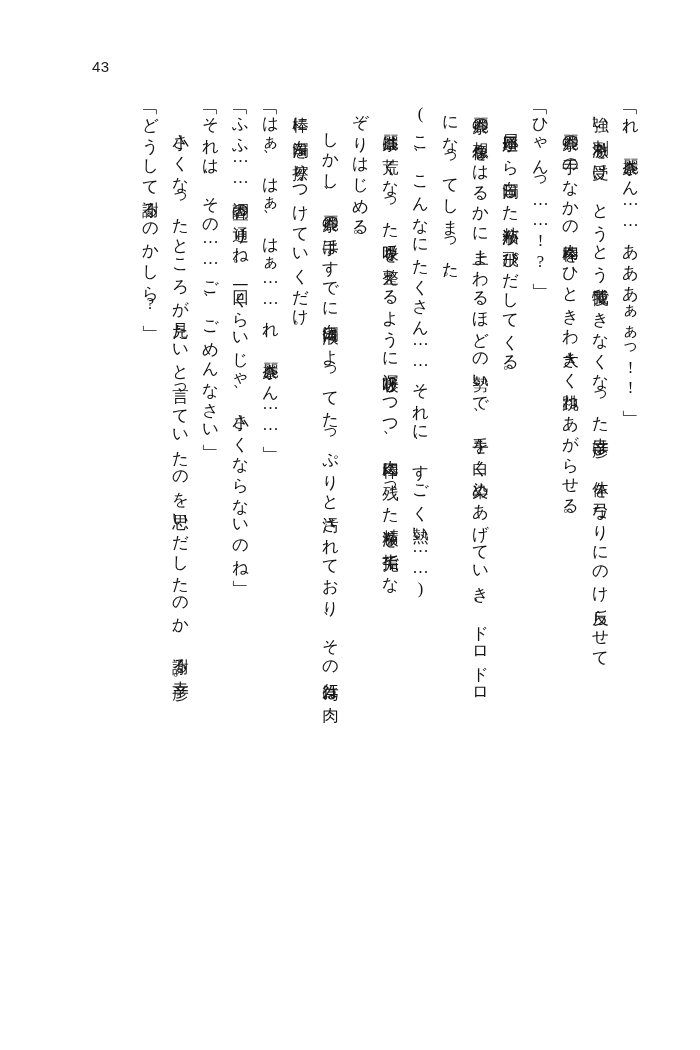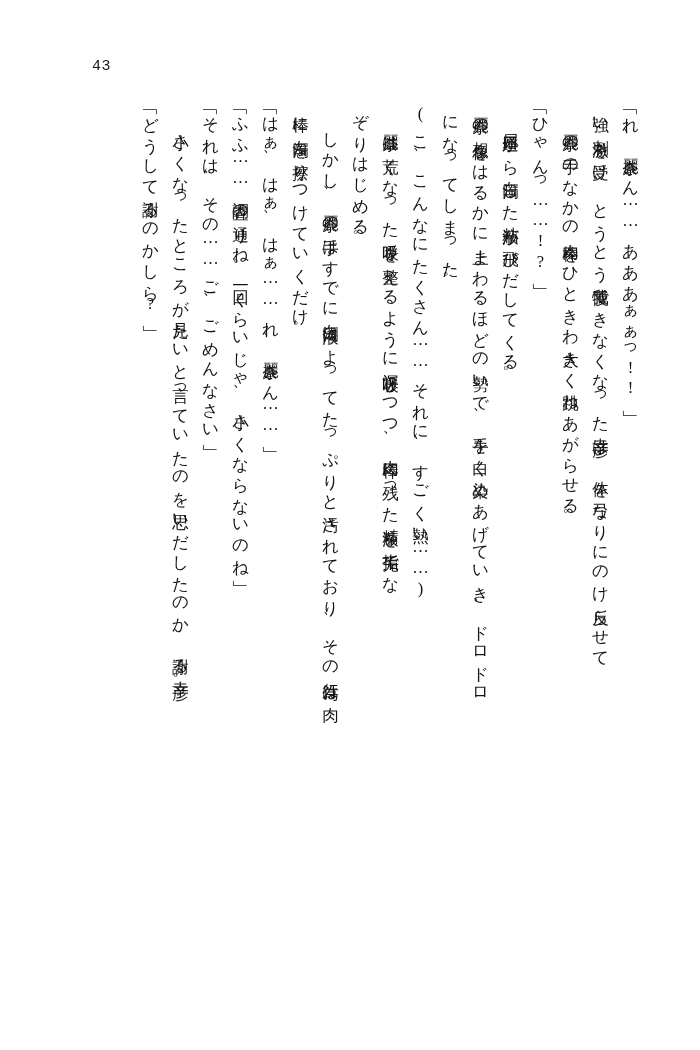--- a/index.html
+++ b/index.html
@@ -26,21 +26,21 @@
   }
 
   
   .page-number {
     position: absolute;
     left: 92px;
     top: 58px;
     font-size: 15px;
     letter-spacing: 0.5px;
     color: #1a1a1a;
-    font-family: Liberation Mono, monospace;
+    font-family: Liberation Sans, sans-serif;
   }
 
   
   .vtext {
     position: absolute;
     right: 62px;
     top: 104px;
     width: 520px;
     height: 880px;
     display: flex;

